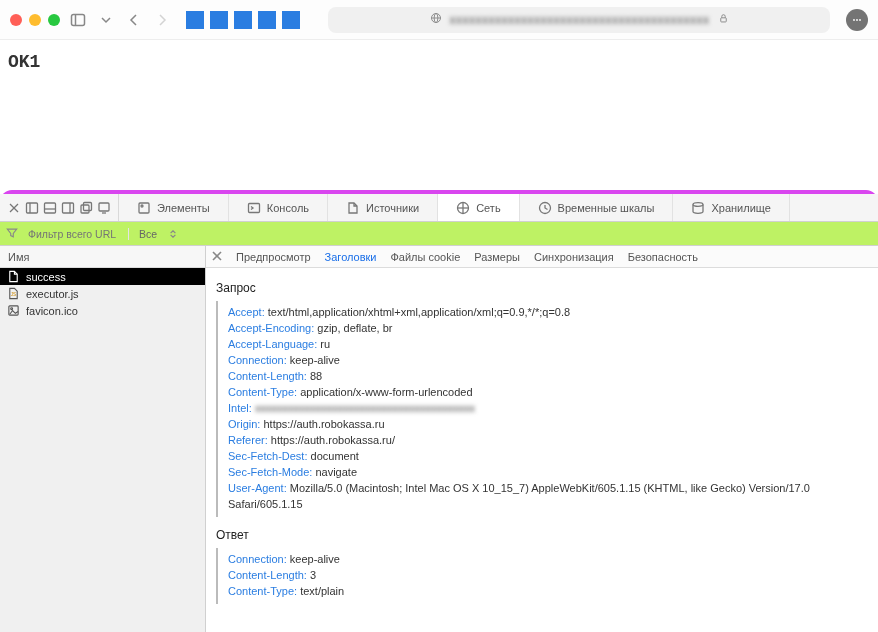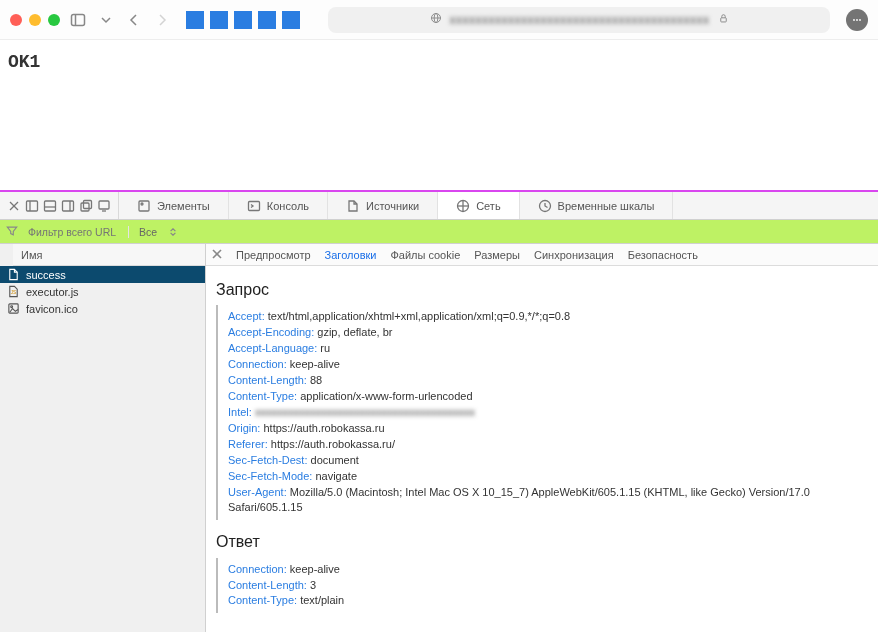--- a/index.html
+++ b/index.html
@@ -13,51 +13,51 @@
   .titlebar-btn svg { width:16px; height:16px; stroke:#888; fill:none; stroke-width:1.5;}
   .favrow { display:flex; gap:6px; margin-left:6px; }
   .fav { width:18px; height:18px; background:#2a7de1; }
   .addrbar { flex:1; background:#f0f0f0; border-radius:8px; height:26px; margin-left:20px; display:flex; align-items:center; justify-content:center; gap:8px; color:#6b6b6b; font-size:12px; }
   .addr-lock { color:#8a8a8a; }
   .addrtext { filter: blur(2px); letter-spacing:.5px; color:#555;}
   .chrome-right { width:22px; height:22px; background:#747474; border-radius:50%; display:flex; align-items:center; justify-content:center; color:#fff; font-size:10px; margin-left:8px;}
   
   .page-body { padding:12px 8px; font-family:"Courier New",monospace; font-size:18px; height:150px;font-weight:bold;}
   
-  .devtools { border-top:2px solid #d946ef; display:flex; flex-direction:column; height:442px; }
+  .devtools { border-top:4px solid #d946ef; display:flex; flex-direction:column; height:442px;border-radius:12px; }
   .dt-tabs { display:flex; align-items:stretch; background:#f5f5f5; border-bottom:1px solid #d0d0d0; height:28px; }
   .dt-dockgroup { display:flex; align-items:center; gap:2px; padding:0 6px; border-right:1px solid #d9d9d9; }
   .dockbtn { width:16px; height:16px; color:#888; display:flex; align-items:center; justify-content:center; }
   .dockbtn svg { width:14px; height:14px; stroke:#777; fill:none; stroke-width:1.3;}
   .dt-tab { display:flex; align-items:center; gap:6px; padding:0 18px; font-size:11px; color:#555; border-right:1px solid #e2e2e2; cursor:pointer; }
   .dt-tab.active { background:#fff; }
   .dt-tab svg { width:14px; height:14px; fill:none; stroke:#777; stroke-width:1.3;}
   
   .dt-filter { display:flex; align-items:center; height:24px; background:#bef264; border-bottom:1px solid #d0d0d0; padding:0 6px; gap:10px; font-size:10.5px; color:#666;}
   .dt-filter .funnel svg{ width:12px; height:12px; stroke:#888; fill:none; stroke-width:1.3;}
   .filter-input { border:none; outline:none; font-size:10.5px; color:#666; width:90px; background:transparent; }
   .filter-dd { display:flex; align-items:center; gap:12px; border-left:1px solid #e4e4e4; padding-left:10px;}
   .filter-dd svg { width:8px; height:8px; stroke:#888; fill:none; stroke-width:1.5;}
   
   .dt-split { display:flex; flex:1; min-height:0;}
   .dt-side { width:206px; background:#f0f0f0; border-right:1px solid #d0d0d0; display:flex; flex-direction:column;}
-  .dt-side-head { height:22px; display:flex; align-items:center; padding:0 8px; background:#f7f7f7; border-bottom:1px solid #dcdcdc; color:#555; font-size:11px;margin-left:13px;}
+  .dt-side-head { height:22px; display:flex; align-items:center; padding:0 8px; background:#f7f7f7; border-bottom:1px solid #dcdcdc; color:#555; font-size:11px;}
   .resrow { height:17px; display:flex; align-items:center; gap:6px; padding:0 6px; font-size:11px; color:#333;}
-  .resrow.sel { background:#0c4a6e; color:#fff; }
+  .resrow.sel { background:#000000; color:#fff; }
   .resrow.sel .resicon svg { stroke:#fff; }
   .resicon { width:14px; height:14px; display:flex; align-items:center; justify-content:center;}
   .resicon svg { width:13px; height:13px; stroke:#555; fill:none; stroke-width:1.2;}
   
   .dt-detail { flex:1; display:flex; flex-direction:column; min-width:0;}
   .dt-subtabs { height:22px; display:flex; align-items:center; padding:0 6px; gap:14px; border-bottom:1px solid #dcdcdc; font-size:11px; color:#555; background:#fbfbfb;}
   .dt-subtabs .x svg{width:10px;height:10px;stroke:#888;fill:none;stroke-width:1.6;}
   .subtab { cursor:pointer; }
   .subtab.active { color:#1a6fe8; }
   .dt-content { flex:1; overflow:auto; padding:6px 10px; font-size:11px; line-height:1.45;}
-  .section-title { font-size:16px; color:#222; margin:6px 0 4px 0; font-weight:500;}
+  .section-title { font-size:12px; color:#222; margin:6px 0 4px 0; font-weight:500;}
   .hdrblock { border-left:2px solid #bbb; padding:4px 0 4px 10px; margin-bottom:10px;}
   .statusline { color:#b400b4; }
   .hk { color:#2a7de1; }
   .hv { color:#333; filter:none;}
   .blur { filter:blur(2px); color:#444;}
 </style>
 </head>
 <body>
 
 <div class="chrome">
@@ -193,20 +193,27 @@
             <line x1="1.5" y1="7" x2="12.5" y2="7"></line>
           </svg>
           <span>Сеть</span>
         </div>
         <div class="dt-tab">
           <svg viewBox="0 0 14 14">
             <circle cx="7" cy="7" r="5.5"></circle>
             <polyline points="7,4 7,7 9.5,8.5"></polyline>
           </svg>
           <span>Временные шкалы</span>
+        </div>
+        <div class="dt-tab">
+          <svg viewBox="0 0 14 14">
+            <ellipse cx="7" cy="3.5" rx="5" ry="1.8"></ellipse>
+            <path d="M2 3.5v7c0 1 2.2 1.8 5 1.8s5-.8 5-1.8v-7"></path>
+          </svg>
+          <span>Хранилище</span>
         </div>
       </div>
   </div>
 
   <div class="dt-filter">
     <span class="funnel"><svg viewBox="0 0 14 14">
           <path d="M1.5 2.5h11L8.5 7.5v4l-3-1.5v-2.5z"></path>
         </svg></span>
     <input class="filter-input" placeholder="Фильтр всего URL" style="">
     <span class="filter-dd">

